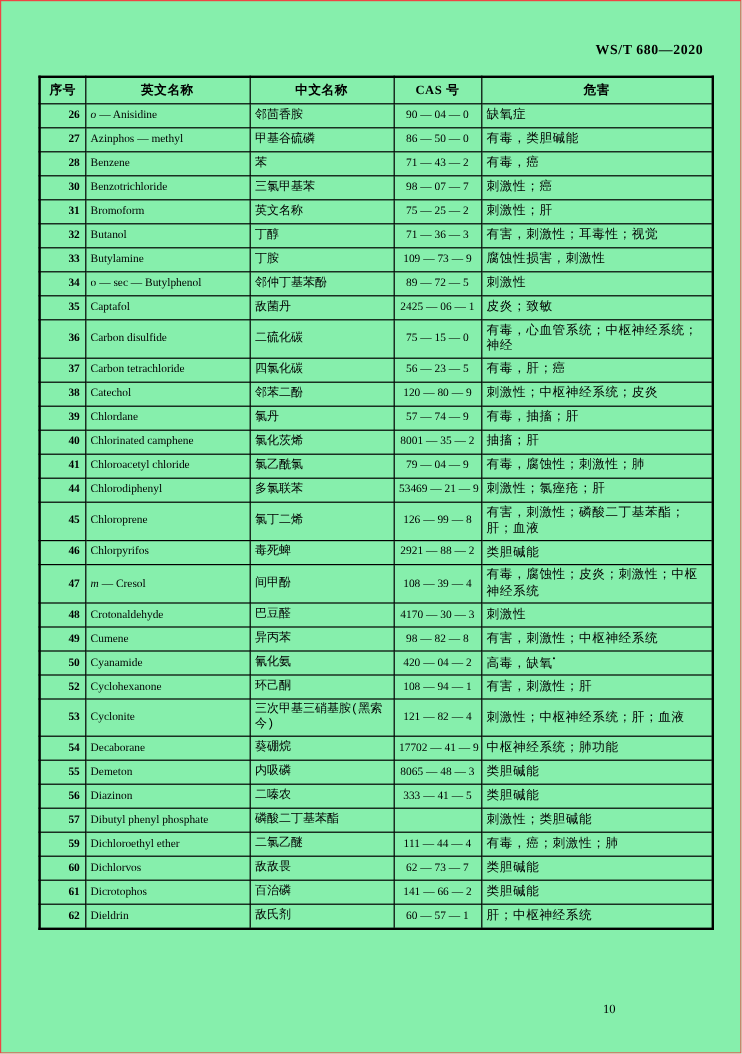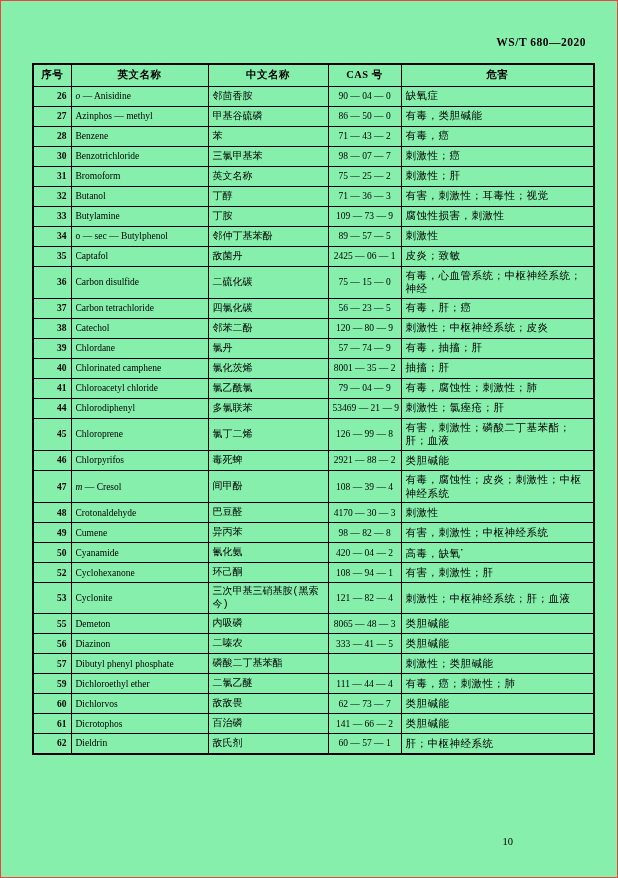--- a/index.html
+++ b/index.html
@@ -124,21 +124,21 @@
           <td class="no">33</td>
           <td class="en">Butylamine</td>
           <td class="zh">丁胺</td>
           <td class="cas">109 — 73 — 9</td>
           <td class="haz">腐蚀性损害，刺激性</td>
         </tr>
         <tr>
           <td class="no">34</td>
           <td class="en">o — sec — Butylphenol</td>
           <td class="zh">邻仲丁基苯酚</td>
-          <td class="cas">89 — 57 — 5</td>
+          <td class="cas">89 — 72 — 5</td>
           <td class="haz">刺激性</td>
         </tr>
         <tr>
           <td class="no">35</td>
           <td class="en">Captafol</td>
           <td class="zh">敌菌丹</td>
           <td class="cas">2425 — 06 — 1</td>
           <td class="haz">皮炎；致敏</td>
         </tr>
         <tr>
@@ -240,20 +240,27 @@
           <td class="haz">有害，刺激性；肝</td>
         </tr>
         <tr>
           <td class="no">53</td>
           <td class="en">Cyclonite</td>
           <td class="zh">三次甲基三硝基胺(黑索今)</td>
           <td class="cas">121 — 82 — 4</td>
           <td class="haz">刺激性；中枢神经系统；肝；血液</td>
         </tr>
         <tr>
+          <td class="no">54</td>
+          <td class="en">Decaborane</td>
+          <td class="zh">葵硼烷</td>
+          <td class="cas">17702 — 41 — 9</td>
+          <td class="haz">中枢神经系统；肺功能</td>
+        </tr>
+        <tr>
           <td class="no">55</td>
           <td class="en">Demeton</td>
           <td class="zh">内吸磷</td>
           <td class="cas">8065 — 48 — 3</td>
           <td class="haz">类胆碱能</td>
         </tr>
         <tr>
           <td class="no">56</td>
           <td class="en">Diazinon</td>
           <td class="zh">二嗪农</td>

